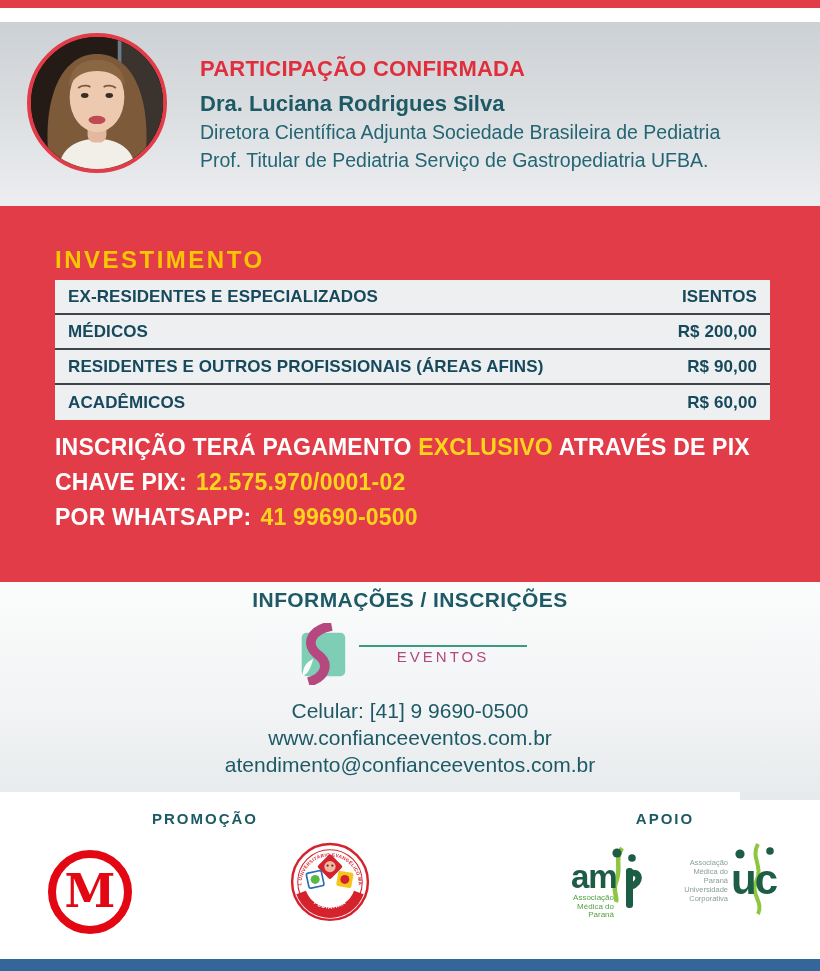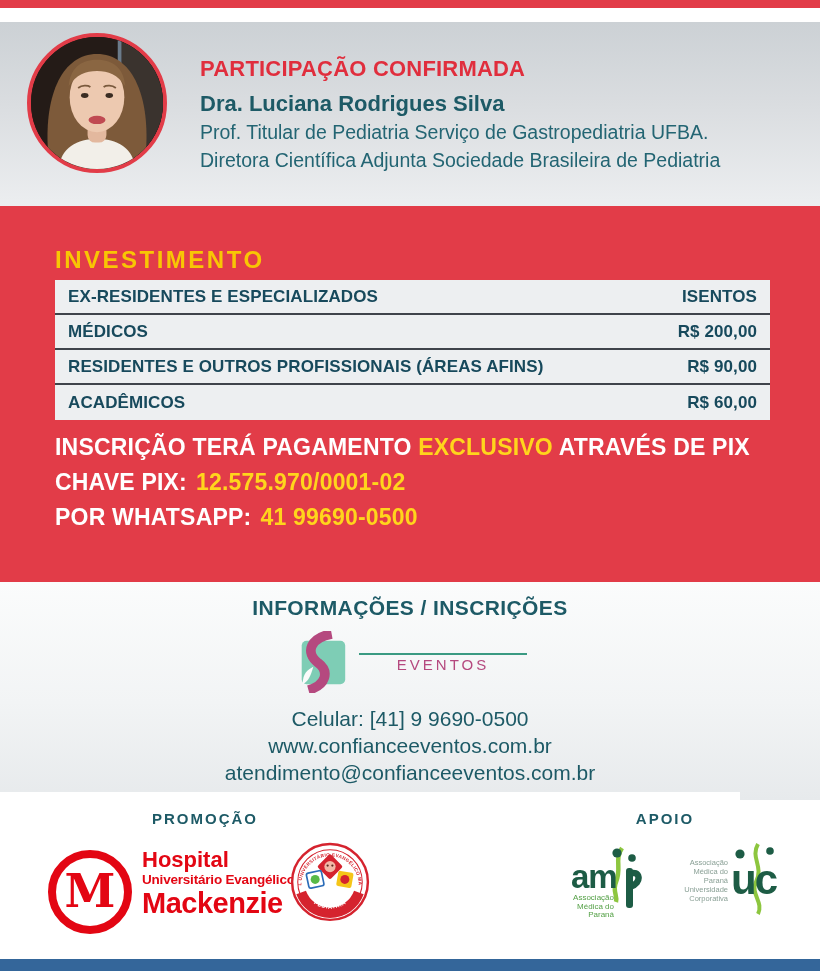--- a/index.html
+++ b/index.html
@@ -32,21 +32,21 @@
   .price-row:not(:last-child) { border-bottom:2px solid #3f444b; }
   .pr-label, .pr-value { color:#17495c; font-weight:bold; font-size:17px; letter-spacing:0.1px; }
   .payment { position:absolute; left:55px; top:224px; color:#fff; font-weight:bold;
              font-size:23px; line-height:35px; letter-spacing:0.2px; }
   .hl { color:#ffd51c; }
   .gap-left { margin-left:9px; }
 
   
   .info-section { position:absolute; left:0; top:582px; width:820px; height:218px;
                   background:linear-gradient(180deg,#fbfcfc 0%,#f2f4f5 55%,#e7eaec 100%); text-align:center; }
-  .info-title { padding-top:14px; color:#1d5a66; font-weight:bold; font-size:21px; letter-spacing:0.4px; }
+  .info-title { padding-top:6px; color:#1d5a66; font-weight:bold; font-size:21px; letter-spacing:0.4px; }
   .confiance { margin-top:11px; display:flex; justify-content:center; align-items:center; }
   .conf-text { margin-left:8px; width:168px; text-align:left; }
   .conf-name { color:#b5497f; font-weight:bold; font-size:27px; letter-spacing:0.5px; line-height:28px; }
   .conf-rule { height:2px; background:#3a9a82; margin-top:1px; }
   .conf-sub { color:#b5497f; font-size:15px; letter-spacing:3px; text-align:center; margin-top:1px; }
   .contacts { margin-top:12px; color:#1d5a66; font-size:21px; line-height:27px; }
 
   
   .footer { position:absolute; left:0; top:792px; width:740px; height:159px; background:#fff; }
   .col-label { position:absolute; top:18px; color:#1d5a66; font-weight:bold; font-size:15px;
@@ -92,22 +92,22 @@
         <ellipse cx="57" cy="62" rx="4" ry="2.6" fill="#3a2c22"></ellipse>
         <ellipse cx="83" cy="62" rx="4" ry="2.6" fill="#3a2c22"></ellipse>
         <path d="M50 54 C54 51 60 51 63 53" stroke="#7a5a3d" stroke-width="2" fill="none"></path>
         <path d="M77 53 C80 51 86 51 90 54" stroke="#7a5a3d" stroke-width="2" fill="none"></path>
         <ellipse cx="70" cy="88" rx="9" ry="4.4" fill="#c04a52"></ellipse>
       </svg>
     </div>
     <div class="header-text">
       <div class="confirm-title">PARTICIPAÇÃO CONFIRMADA</div>
       <div class="speaker-name">Dra. Luciana Rodrigues Silva</div>
+      <div class="speaker-role">Diretora Científica Adjunta Sociedade Brasileira de Pediatria</div>
       <div class="speaker-role">Prof. Titular de Pediatria Serviço de Gastropediatria UFBA.</div>
-      <div class="speaker-role">Diretora Científica Adjunta Sociedade Brasileira de Pediatria</div>
     </div>
   </div>
 
   <div class="red-section">
     <div class="inv-title">INVESTIMENTO</div>
 
     <div class="price-table">
       <div class="price-row">
         <span class="pr-label">EX-RESIDENTES E ESPECIALIZADOS</span>
         <span class="pr-value">ISENTOS</span>
@@ -152,25 +152,20 @@
       <div>atendimento@confianceeventos.com.br</div>
     </div>
   </div>
 
   <div class="footer">
     <div class="col-label promo-label">PROMOÇÃO</div>
     <div class="col-label apoio-label">APOIO</div>
 
     <div class="mack-ring">
       <span class="mack-m">M</span>
-    </div>
-    <div class="mack-text">
-      <div class="mack-l1">Hospital</div>
-      <div class="mack-l2">Universitário Evangélico</div>
-      <div class="mack-l3">Mackenzie</div>
     </div>
 
     <svg class="ped-badge" width="80" height="86" viewBox="0 0 78 84">
       <defs>
         <path id="ringtop" d="M 11 44 A 28 28 0 1 1 67 44"></path>
         <path id="bandpath" d="M 16 55 A 28 28 0 0 0 62 55"></path>
       </defs>
       <circle cx="39" cy="41" r="37" fill="#ffffff" stroke="#d5232e" stroke-width="2.4"></circle>
       <circle cx="39" cy="41" r="31.5" fill="none" stroke="#d5232e" stroke-width="1"></circle>
       <text font-size="4.6" fill="#d5232e" font-weight="bold" letter-spacing="0.3">

